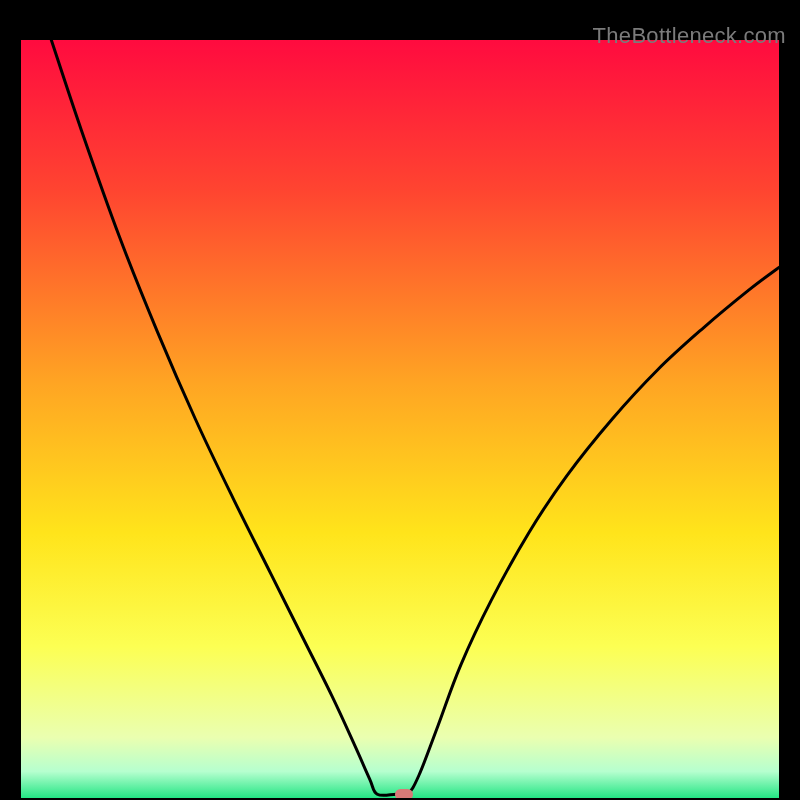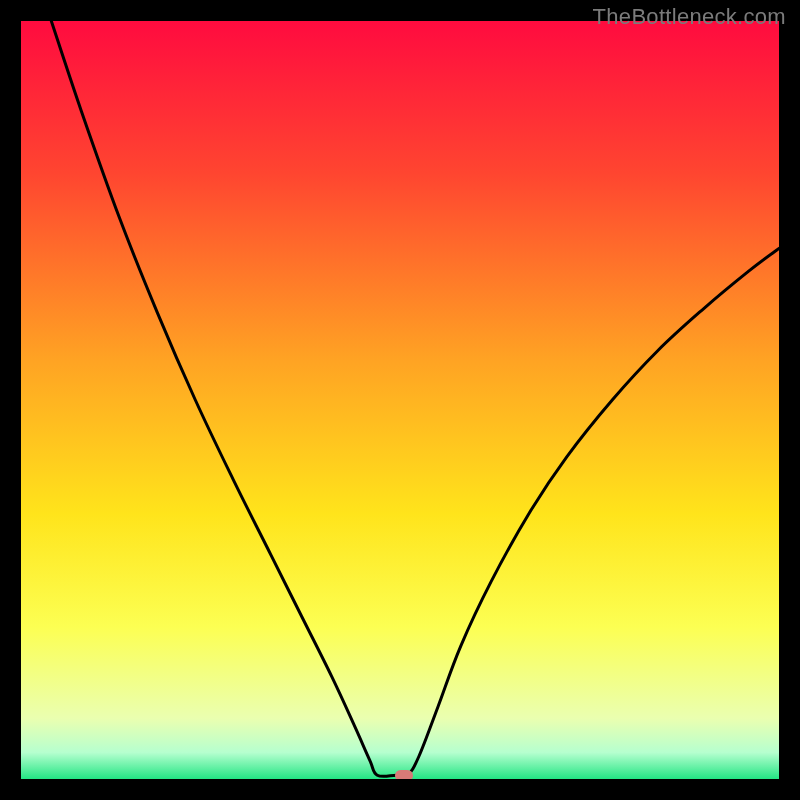--- a/index.html
+++ b/index.html
@@ -9,20 +9,21 @@
     height: 800px;
     background: #000;
     overflow: hidden;
     font-family: Arial, Helvetica, sans-serif;
   }
   .frame {
     position: relative;
     width: 800px;
     height: 615px;
     background: #000;
+    margin-top: 19px;
   }
   .watermark {
     position: absolute;
     top: 4px;
     right: 14px;
     color: #7b7b7b;
     font-size: 22px;
     font-weight: 500;
     letter-spacing: 0.3px;
     z-index: 10;

